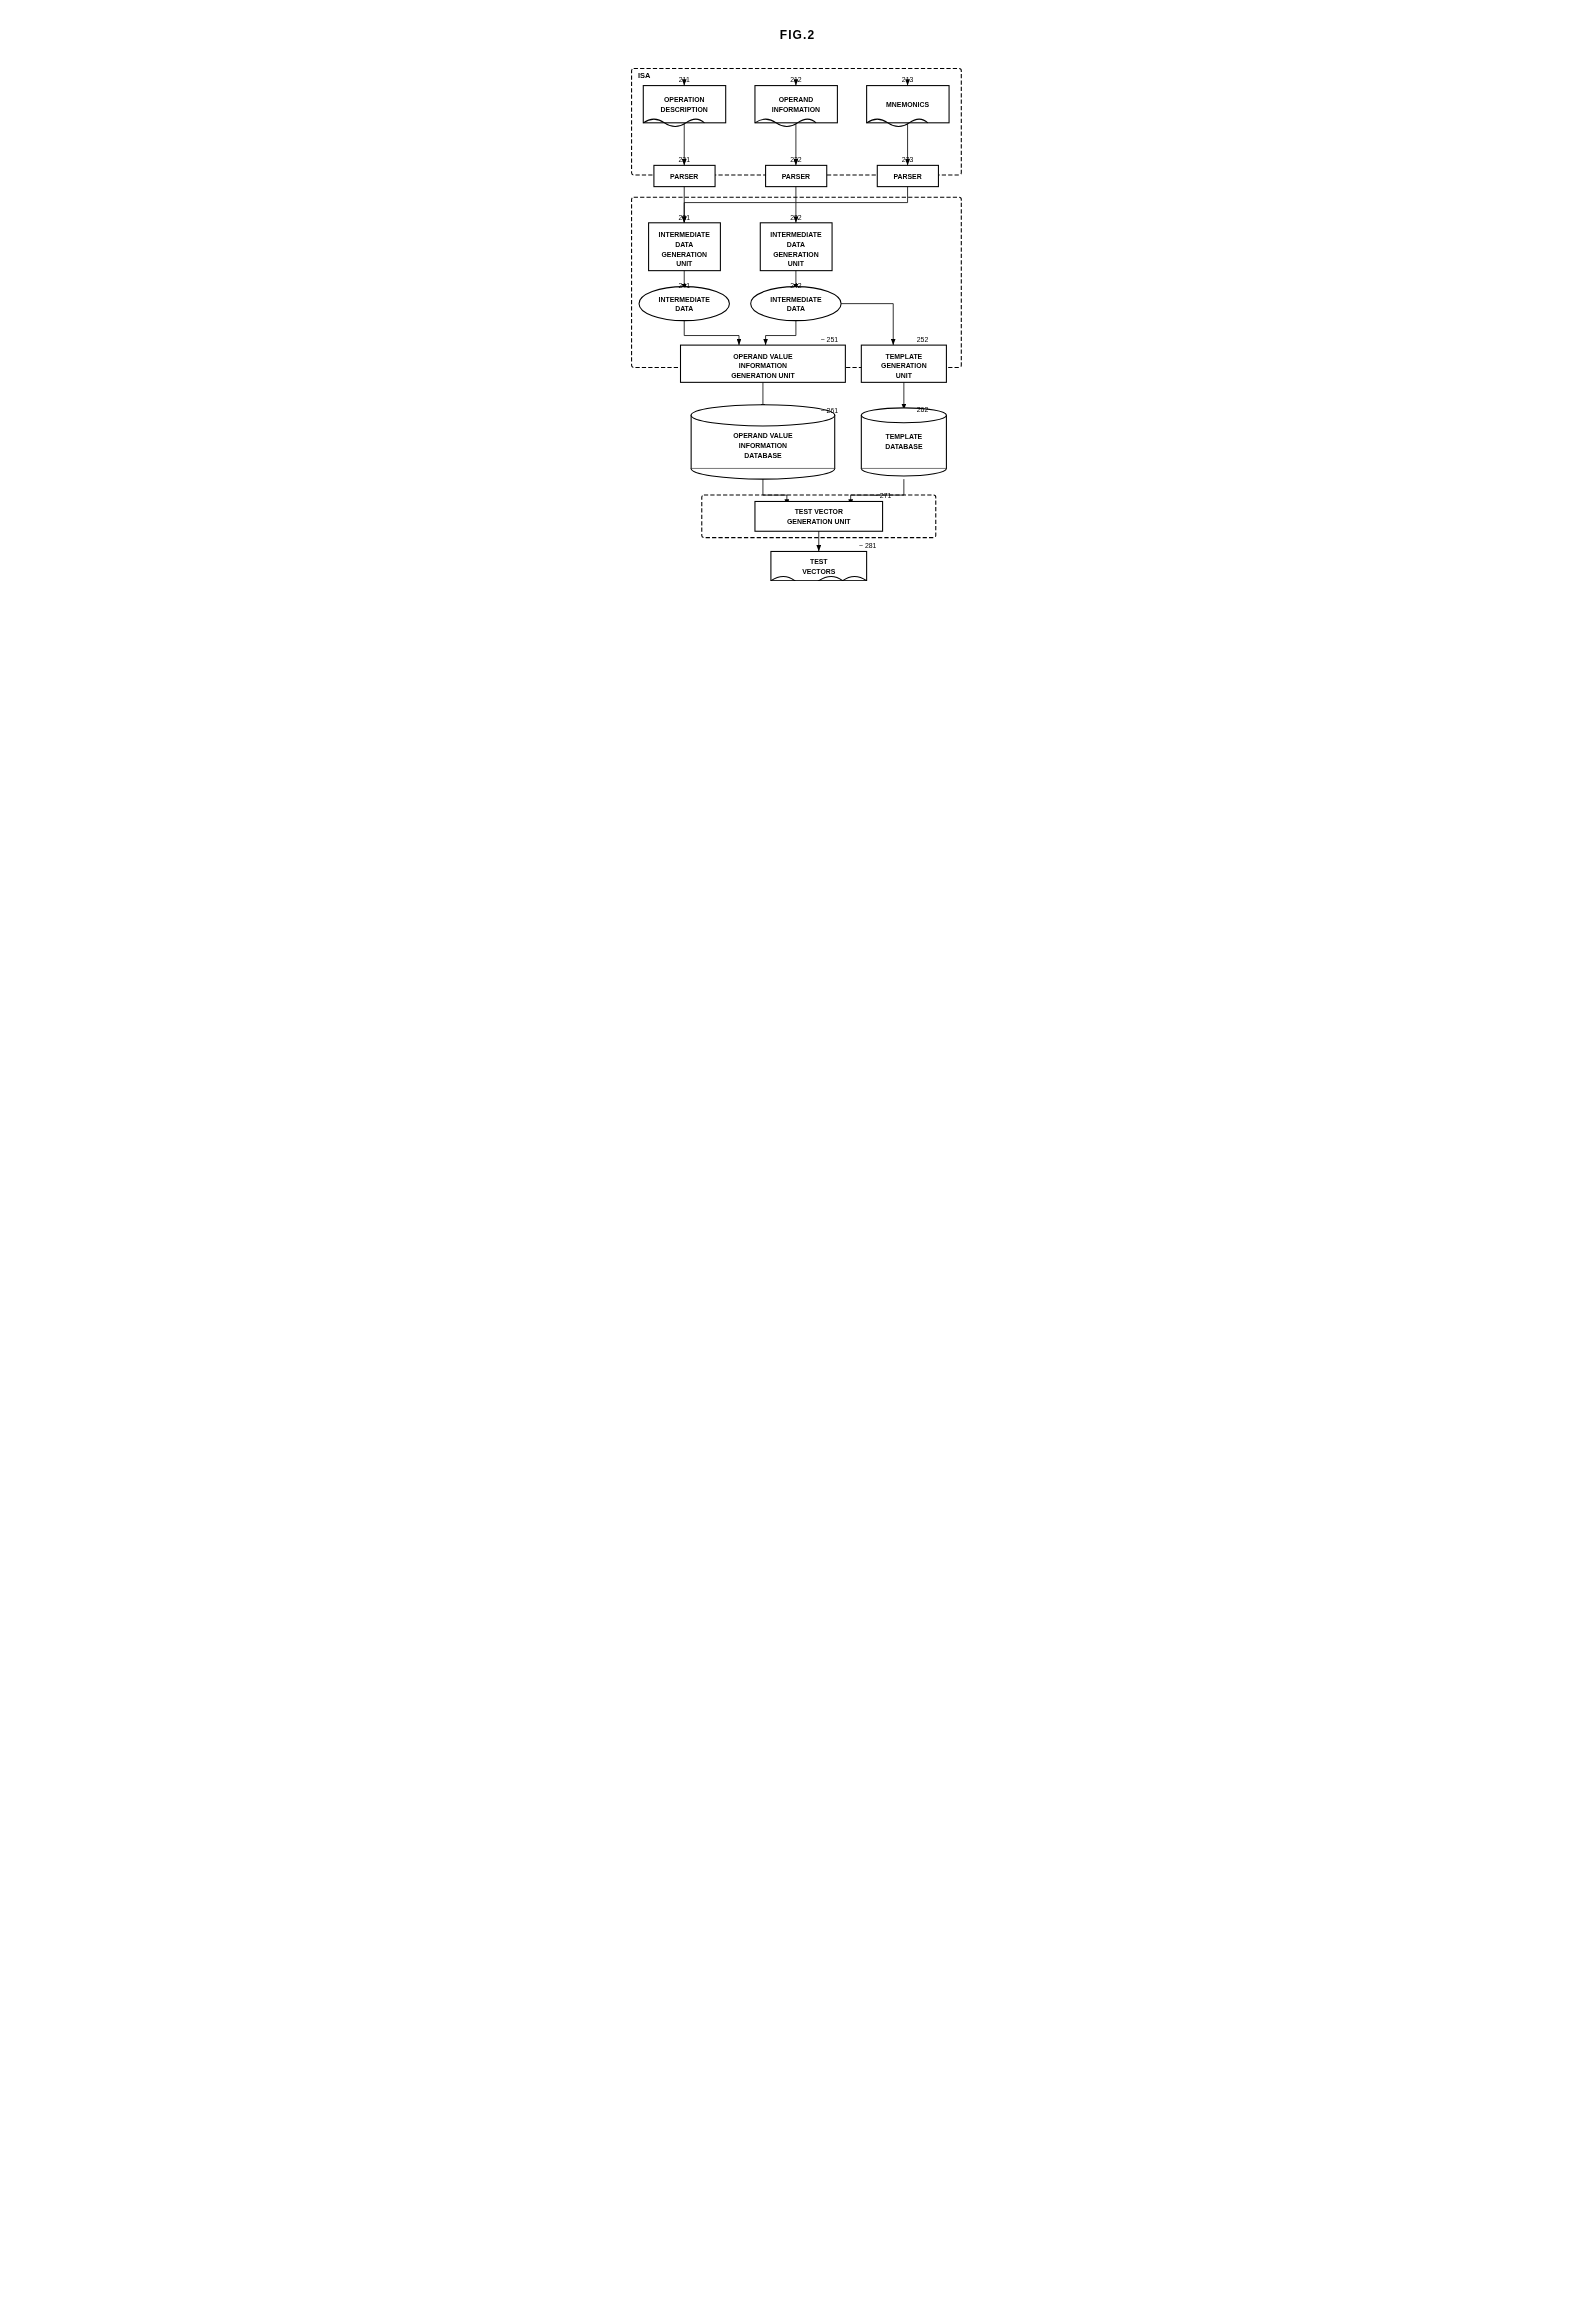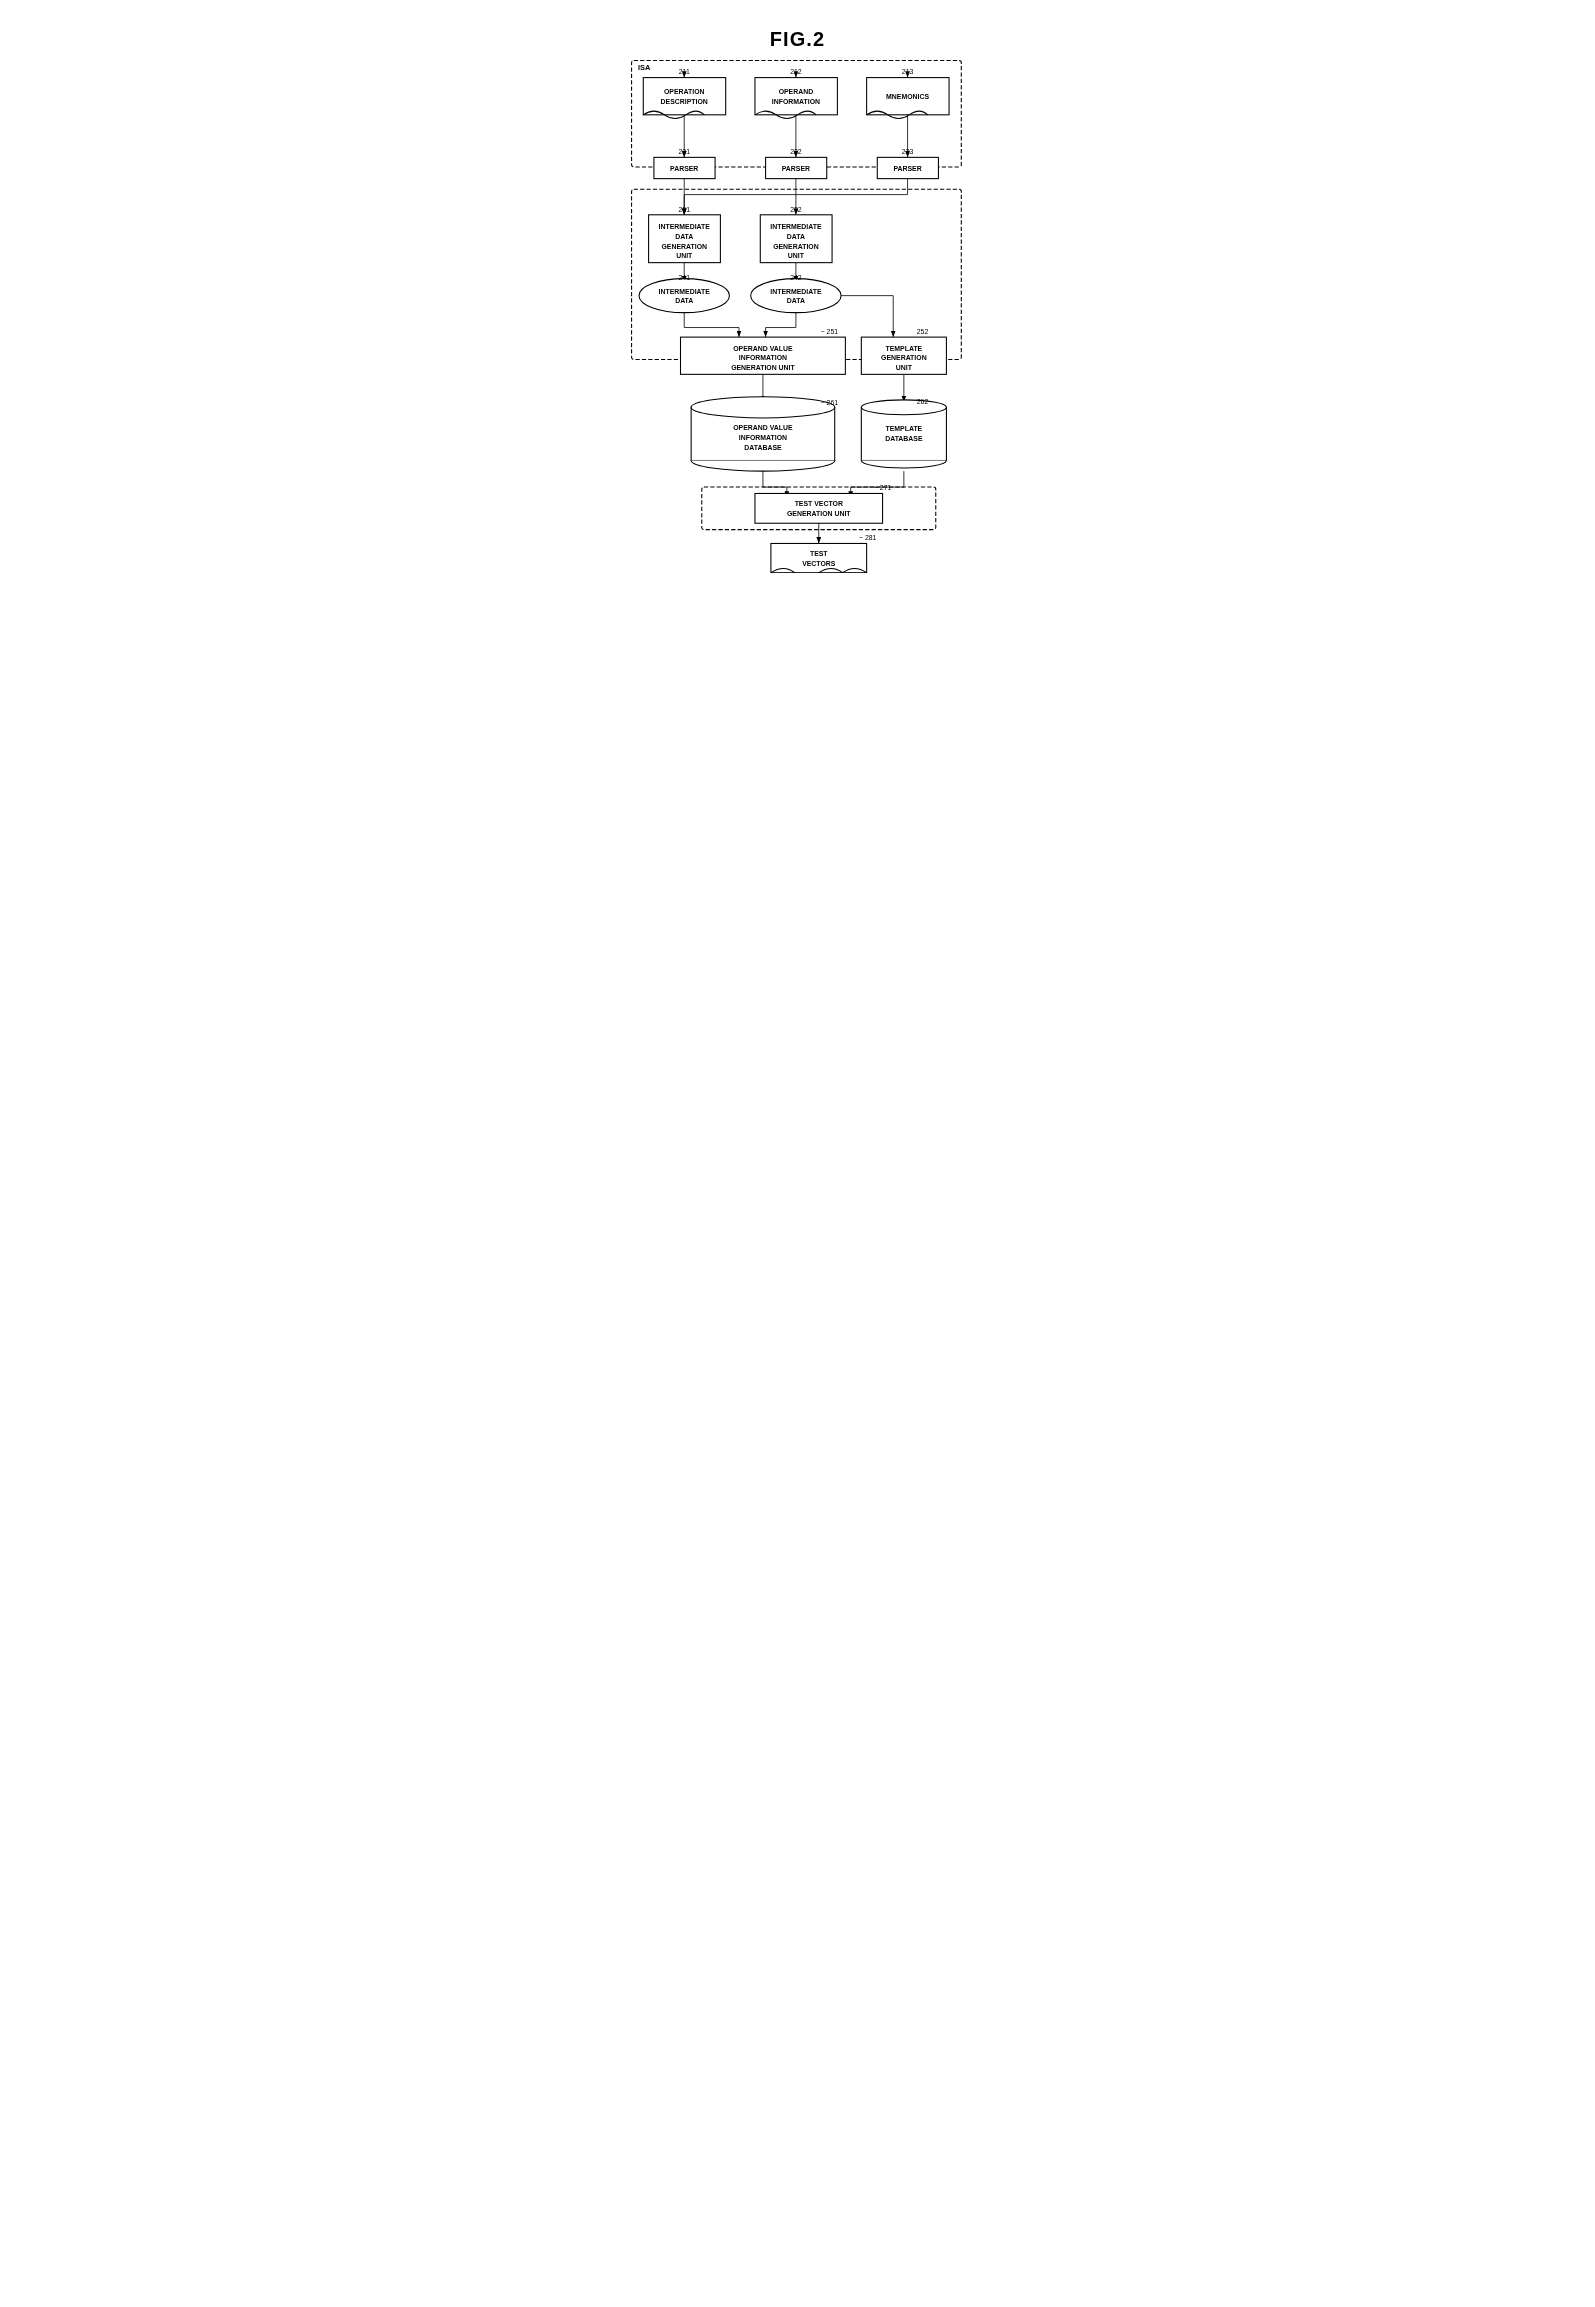--- a/index.html
+++ b/index.html
@@ -12,22 +12,23 @@
       padding: 11.4px;
     }
     .page {
       width: 397px;
       background: #fff;
       padding: 17px 23px;
       position: relative;
     }
     .fig-title {
       text-align: center;
-      font-size: 20px;
+      font-size: 12px;
       font-weight: bold;
+      margin-bottom: 17px;
       letter-spacing: 1.1px;
     }
     .diagram {
       position: relative;
       width: 100%;
     }
     
     svg {
       width: 100%;
       height: auto;

